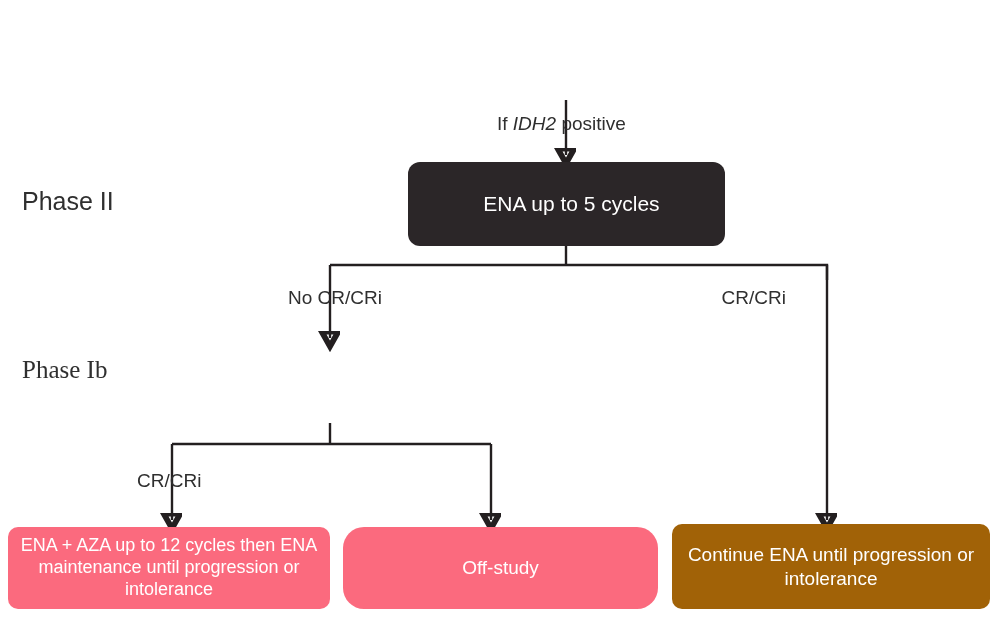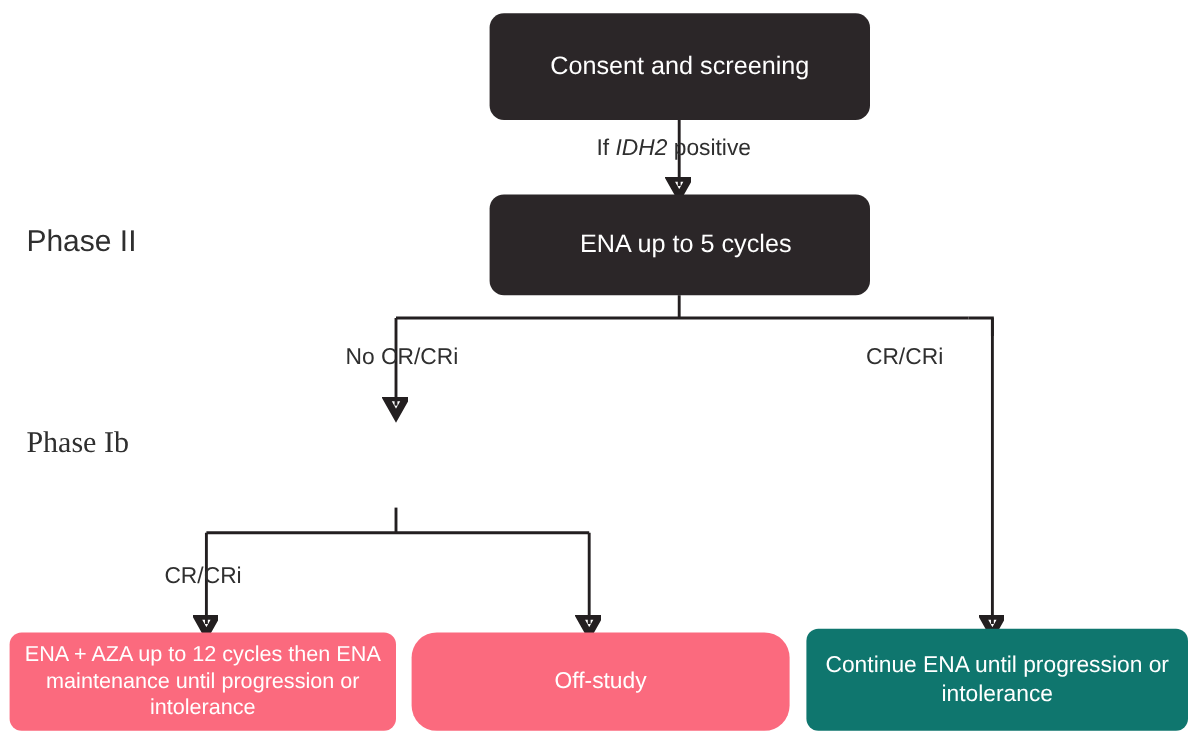--- a/index.html
+++ b/index.html
@@ -25,21 +25,21 @@
     align-items: center;
     justify-content: center;
     text-align: center;
     border-radius: 12px;
     color: #ffffff;
     line-height: 1.22;
     padding: 4px 10px;
   }
   .node-dark   { background: #2b2628; }
   .node-pink   { background: #fb6a7e; }
-  .node-gray   { background: #0f766e; }
+  .node-gray   { background: #a16207; }
 
   .node-label { display: block; width: 100%; }
 
   .side-label {
     position: absolute;
     color: #2f2f2f;
     font-size: 25px;
     white-space: nowrap;
   }
 
@@ -96,23 +96,20 @@
 
     <line x1="172" y1="444" x2="172" y2="520" marker-end="url(#arrow)"></line>
 
     <line x1="491" y1="444" x2="491" y2="520" marker-end="url(#arrow)"></line>
   </svg>
 
   <div class="side-label" style="left:22px; top:187px;">Phase II</div>
 
   <div class="side-label" style="left:22px; top:356px;font-family:Liberation Serif, serif;">Phase Ib</div>
 
-  <div class="node node-dark" style="left:408px; top:11px; width:317px; height:89px; font-size:21px;">
-    <span class="node-label">Consent and screening</span>
-  </div>
 
   <div class="node node-dark" style="left:408px; top:162px; width:317px; height:84px; font-size:21px;padding-left:20px;">
     <span class="node-label">ENA up to 5 cycles</span>
   </div>
 
 
   <div class="node node-pink" style="left:8px; top:527px; width:322px; height:82px; font-size:18px; border-radius:10px;text-align:center;">
     <span class="node-label">ENA + AZA up to 12 cycles then ENA maintenance until progression or intolerance</span>
   </div>
 

